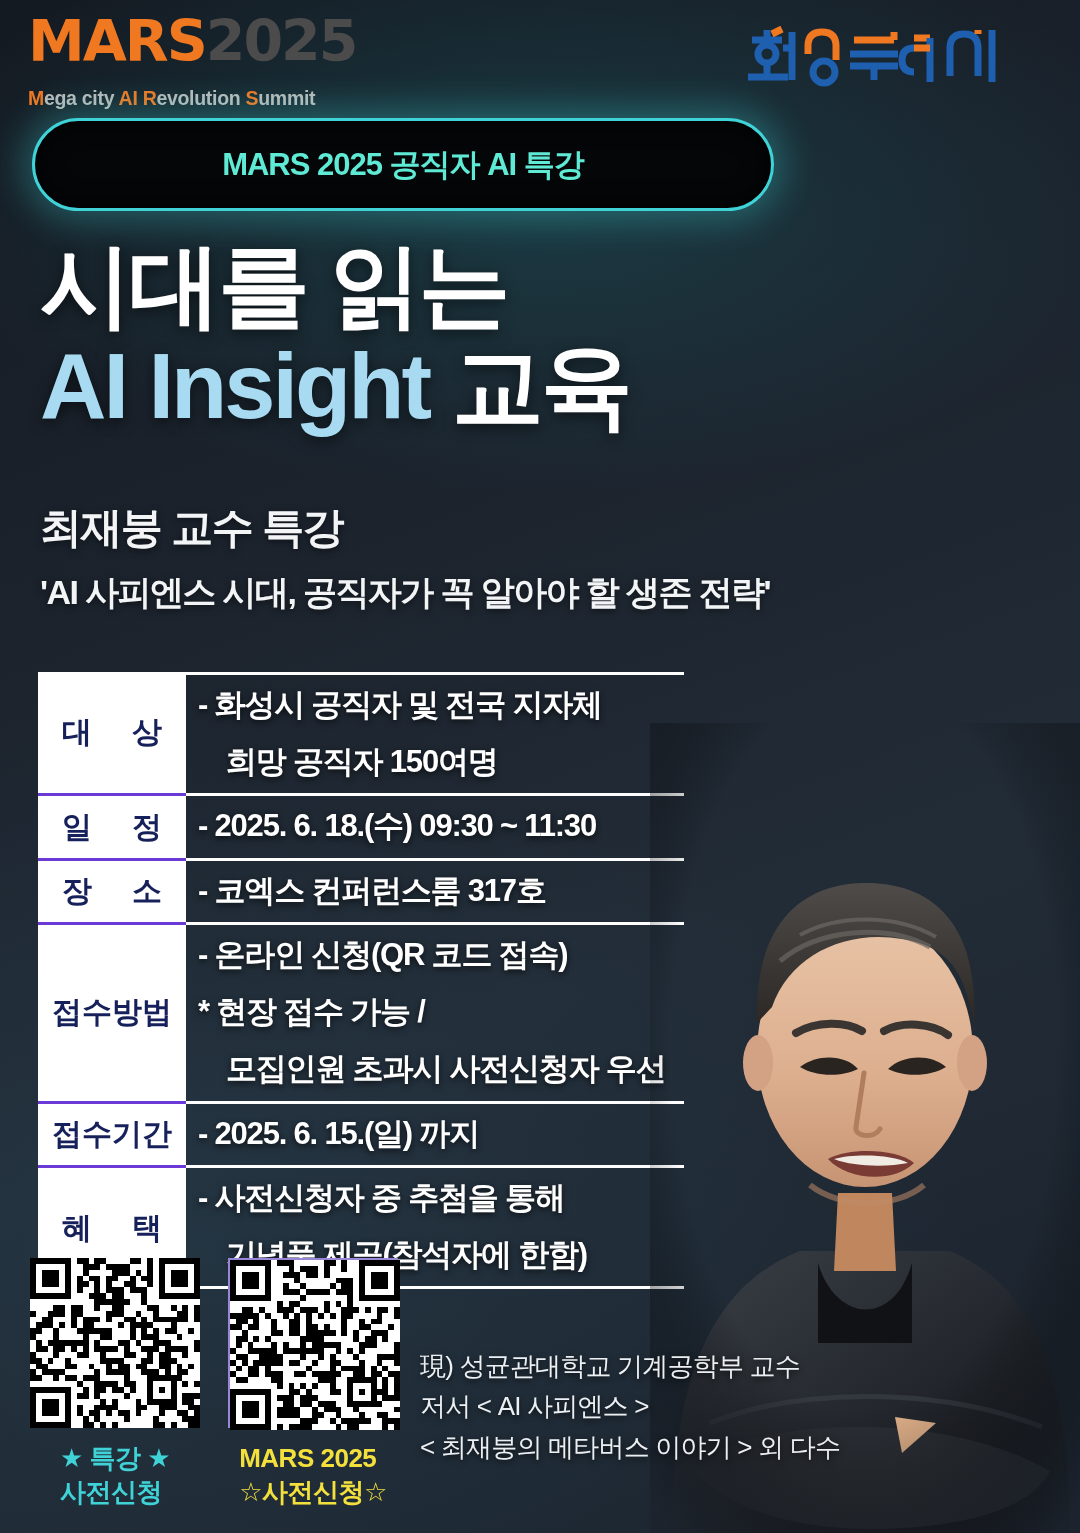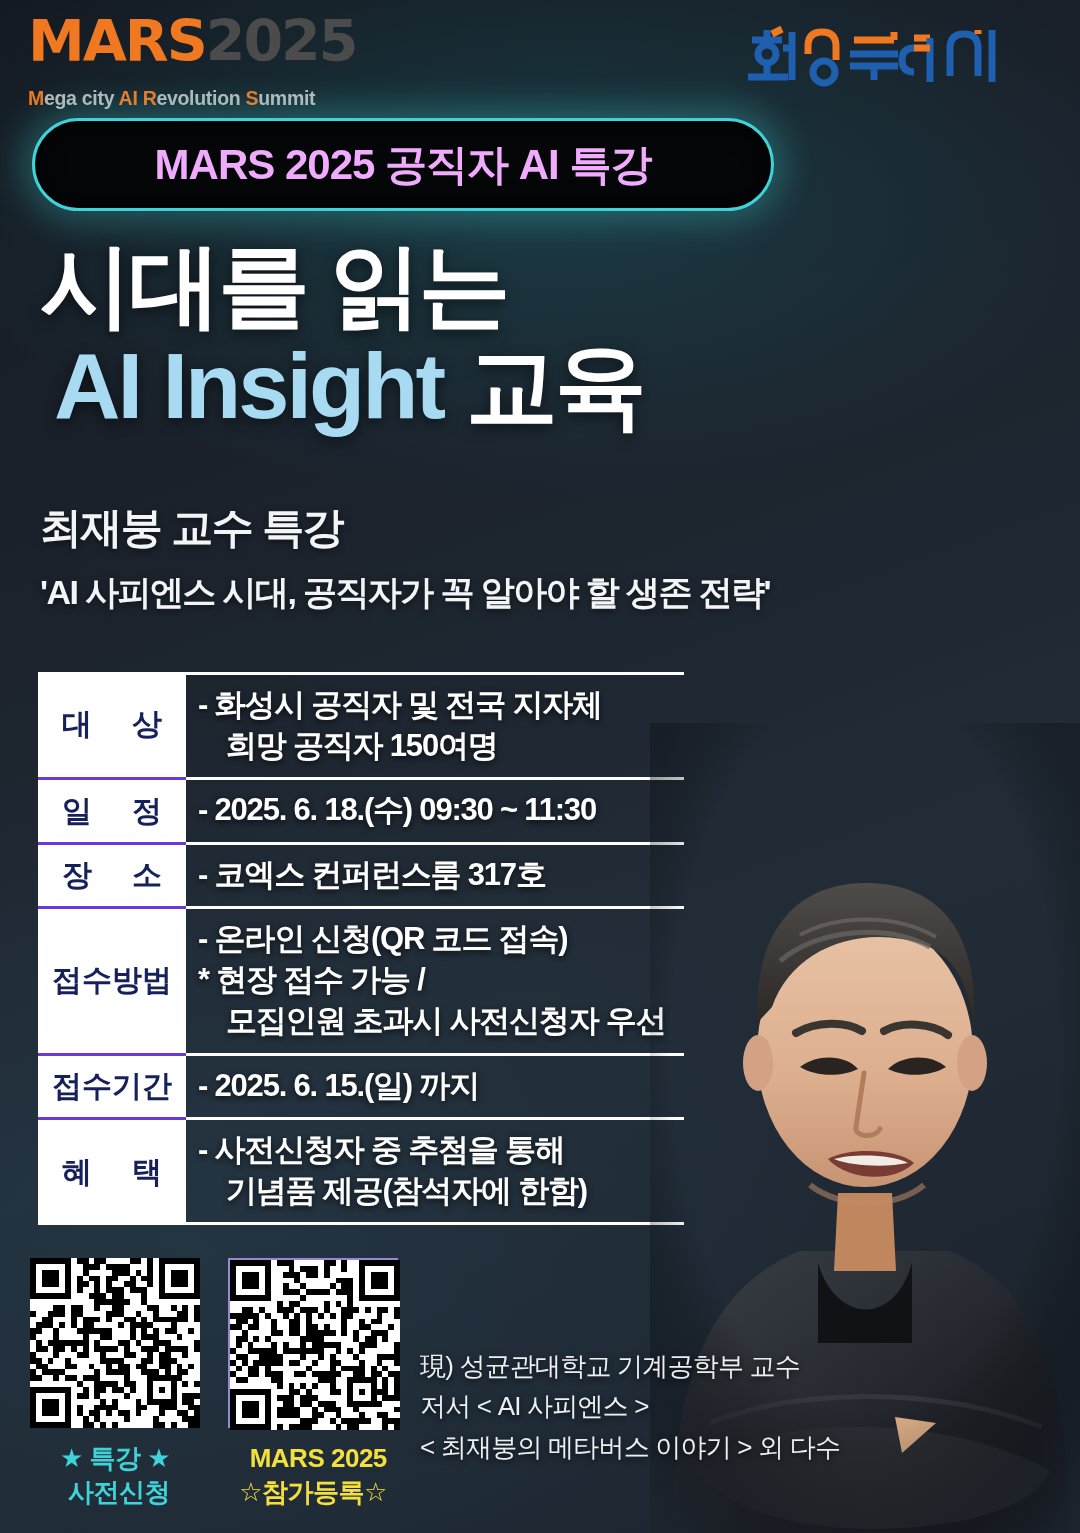--- a/index.html
+++ b/index.html
@@ -43,34 +43,34 @@
   .pill {
     position:absolute; left:32px; top:118px;
     width:742px; height:93px;
     background:#050608;
     border:3px solid #3fd3d8;
     border-radius:50px;
     display:flex; align-items:center; justify-content:center;
     box-shadow:0 0 34px 10px rgba(63,211,216,0.30), inset 0 0 24px rgba(0,0,0,0.9);
   }
   .pill-text {
-    color:#f0abfc; font-size:42px; font-weight:bold;
+    color:#5eead4; font-size:31px; font-weight:bold;
     letter-spacing:-1px; white-space:nowrap;
   }
 
   
   .headline { position:absolute; left:40px; top:236px; width:900px; }
   .hl-line {
     font-size:92px; font-weight:bold; line-height:1.08;
     letter-spacing:-3px; white-space:nowrap;
     text-shadow:0 4px 14px rgba(0,0,0,0.55);
   }
   .hl-1 { color:#ffffff; }
   .hl-2 { margin-top:2px; }
-  .hl-2 .blue { color:#a8daf2;margin-left:14px; }
+  .hl-2 .blue { color:#a8daf2; }
   .hl-2 .wht  { color:#ffffff; }
 
   
   .subtitle { position:absolute; left:40px; top:500px; width:1020px; }
   .sub-line {
     color:#f2f4f6; font-weight:bold; letter-spacing:-1.6px;
     white-space:nowrap; text-shadow:0 2px 7px rgba(0,0,0,0.55);
   }
   .sub-1 { font-size:42px; }
   .sub-2 { font-size:34px; margin-top:14px; }
@@ -95,21 +95,21 @@
   .row:last-child .lbl { border-bottom:none; }
   .lbl.spaced { letter-spacing:0; }
   .lbl.spaced span { display:inline-block; }
   .lbl.spaced .gap { width:40px; }
 
   .val {
     flex:1 1 auto;
     border-bottom:3px solid #ffffff;
     border-top:0;
     padding:9px 0 11px 12px;
-    display:flex; flex-direction:column; justify-content:center;
+    display:flex; flex-direction:column; justify-content:center;gap:16px;
   }
   .row:first-child .val { border-top:3px solid #ffffff; }
   .val p {
     color:#ffffff; font-size:31px; font-weight:bold;
     letter-spacing:-1.2px; line-height:1.33; white-space:nowrap;
     text-shadow:0 2px 6px rgba(0,0,0,0.75);
   }
   .val p.ind { padding-left:28px; }
 
   
@@ -117,21 +117,21 @@
 
   
   .qr-block { position:absolute; left:30px; top:1258px; display:flex; gap:28px; }
   .qr-item { display:flex; flex-direction:column; align-items:center; }
   .qr-img {
     width:170px; height:170px; background:#ffffff;
     image-rendering:pixelated; display:block;
   }
   .qr-img.framed { border:2px solid #9a86d8; }
   .qr-cap {
-    margin-top:13px; text-align:right; font-size:26px; font-weight:bold;
+    margin-top:13px; text-align:left; font-size:26px; font-weight:bold;
     line-height:1.32; letter-spacing:-0.5px; white-space:nowrap;
   }
 
   
   .bio { position:absolute; left:420px; top:1322px; width:520px; }
   .bio-name {
     color:#ffffff; font-size:37px; font-weight:bold;
     letter-spacing:-1.3px; text-shadow:0 2px 7px rgba(0,0,0,0.7);
   }
   .bio-line {
@@ -1174,21 +1174,21 @@
             <rect x="12" y="28" width="1" height="1" fill="#000"></rect>
             <rect x="13" y="28" width="1" height="1" fill="#000"></rect>
             <rect x="18" y="28" width="1" height="1" fill="#000"></rect>
             <rect x="20" y="28" width="1" height="1" fill="#000"></rect>
             <rect x="21" y="28" width="1" height="1" fill="#000"></rect>
             <rect x="26" y="28" width="1" height="1" fill="#000"></rect>
             <rect x="28" y="28" width="1" height="1" fill="#000"></rect>
           </svg></div>
         <div class="qr-cap" style="color: rgb(244, 224, 60);">
           <div>MARS 2025</div>
-          <div>☆참가등록☆</div>
+          <div>☆사전신청☆</div>
         </div>
       </div>
     </div>
 
   <div class="bio">
     <div class="bio-lines" id="bio-lines">
         <div class="bio-line">現) 성균관대학교 기계공학부 교수</div>
         <div class="bio-line">저서 &lt; AI 사피엔스 &gt;</div>
         <div class="bio-line">&lt; 최재붕의 메타버스 이야기 &gt; 외 다수</div>
       </div>

